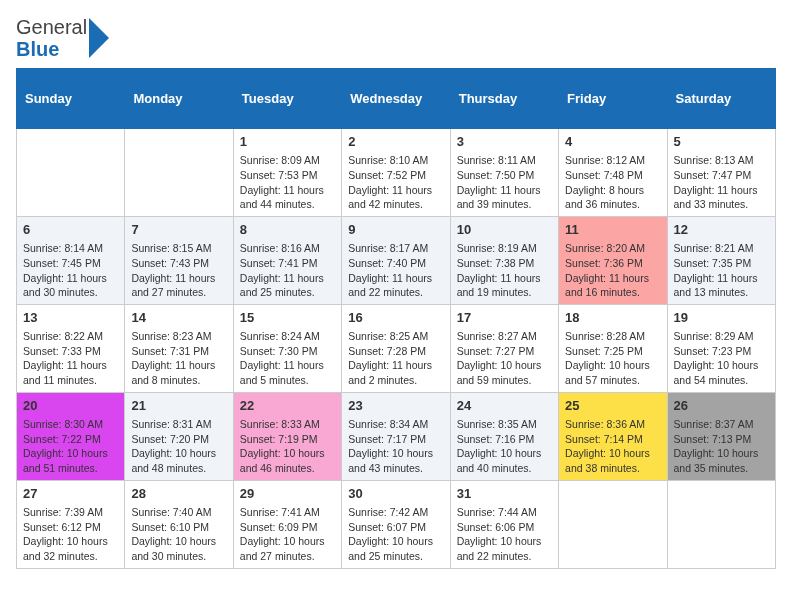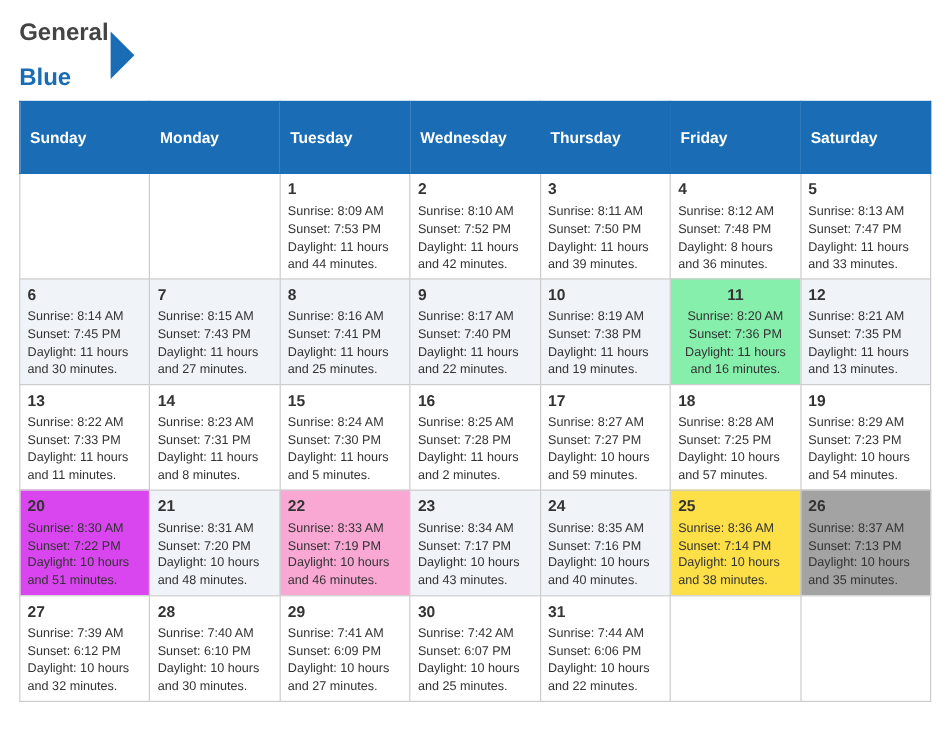--- a/index.html
+++ b/index.html
@@ -75,22 +75,22 @@
       background: #fff !important;
     }
   </style>
 </head>
 <body>
 
 <div class="header-area">
   <div class="logo">
   <div style="display:flex;align-items:center;">
     <div style="display:flex;flex-direction:column;line-height:1.1;">
-      <span style="font-size:20px;font-weight:bold;color:#444;">General</span>
-      <span style="font-size:20px;font-weight:bold;color:#1a6db5;margin-top:16px;">Blue</span>
+      <span style="font-size:20px;font-weight:normal;color:#444;">General</span>
+      <span style="font-size:20px;font-weight:bold;color:#1a6db5;">Blue</span>
     </div>
     <svg width="20" height="40" viewBox="0 0 20 40" style="margin-left:2px;">
       <polygon points="0,0 20,20 0,40" fill="#1a6db5"></polygon>
     </svg>
   </div>
 </div>
   <div class="title-area">
     <div class="month-title"></div>
     <div class="subtitle"></div>
   </div>
@@ -167,21 +167,21 @@
           <div class="cell-content">Sunrise: 8:17 AM</div>
           <div class="cell-content">Sunset: 7:40 PM</div>
           <div class="cell-content">Daylight: 11 hours and 22 minutes.</div>
         </td>
         <td style="background: rgb(240, 244, 248);">
           <span class="day-num">10</span>
           <div class="cell-content">Sunrise: 8:19 AM</div>
           <div class="cell-content">Sunset: 7:38 PM</div>
           <div class="cell-content">Daylight: 11 hours and 19 minutes.</div>
         </td>
-        <td style="background: #86efac; text-align: center;">
+        <td style="background: #fca5a5;">
           <span class="day-num">11</span>
           <div class="cell-content">Sunrise: 8:20 AM</div>
           <div class="cell-content">Sunset: 7:36 PM</div>
           <div class="cell-content">Daylight: 11 hours and 16 minutes.</div>
         </td>
         <td style="background: rgb(240, 244, 248);">
           <span class="day-num">12</span>
           <div class="cell-content">Sunrise: 8:21 AM</div>
           <div class="cell-content">Sunset: 7:35 PM</div>
           <div class="cell-content">Daylight: 11 hours and 13 minutes.</div>

